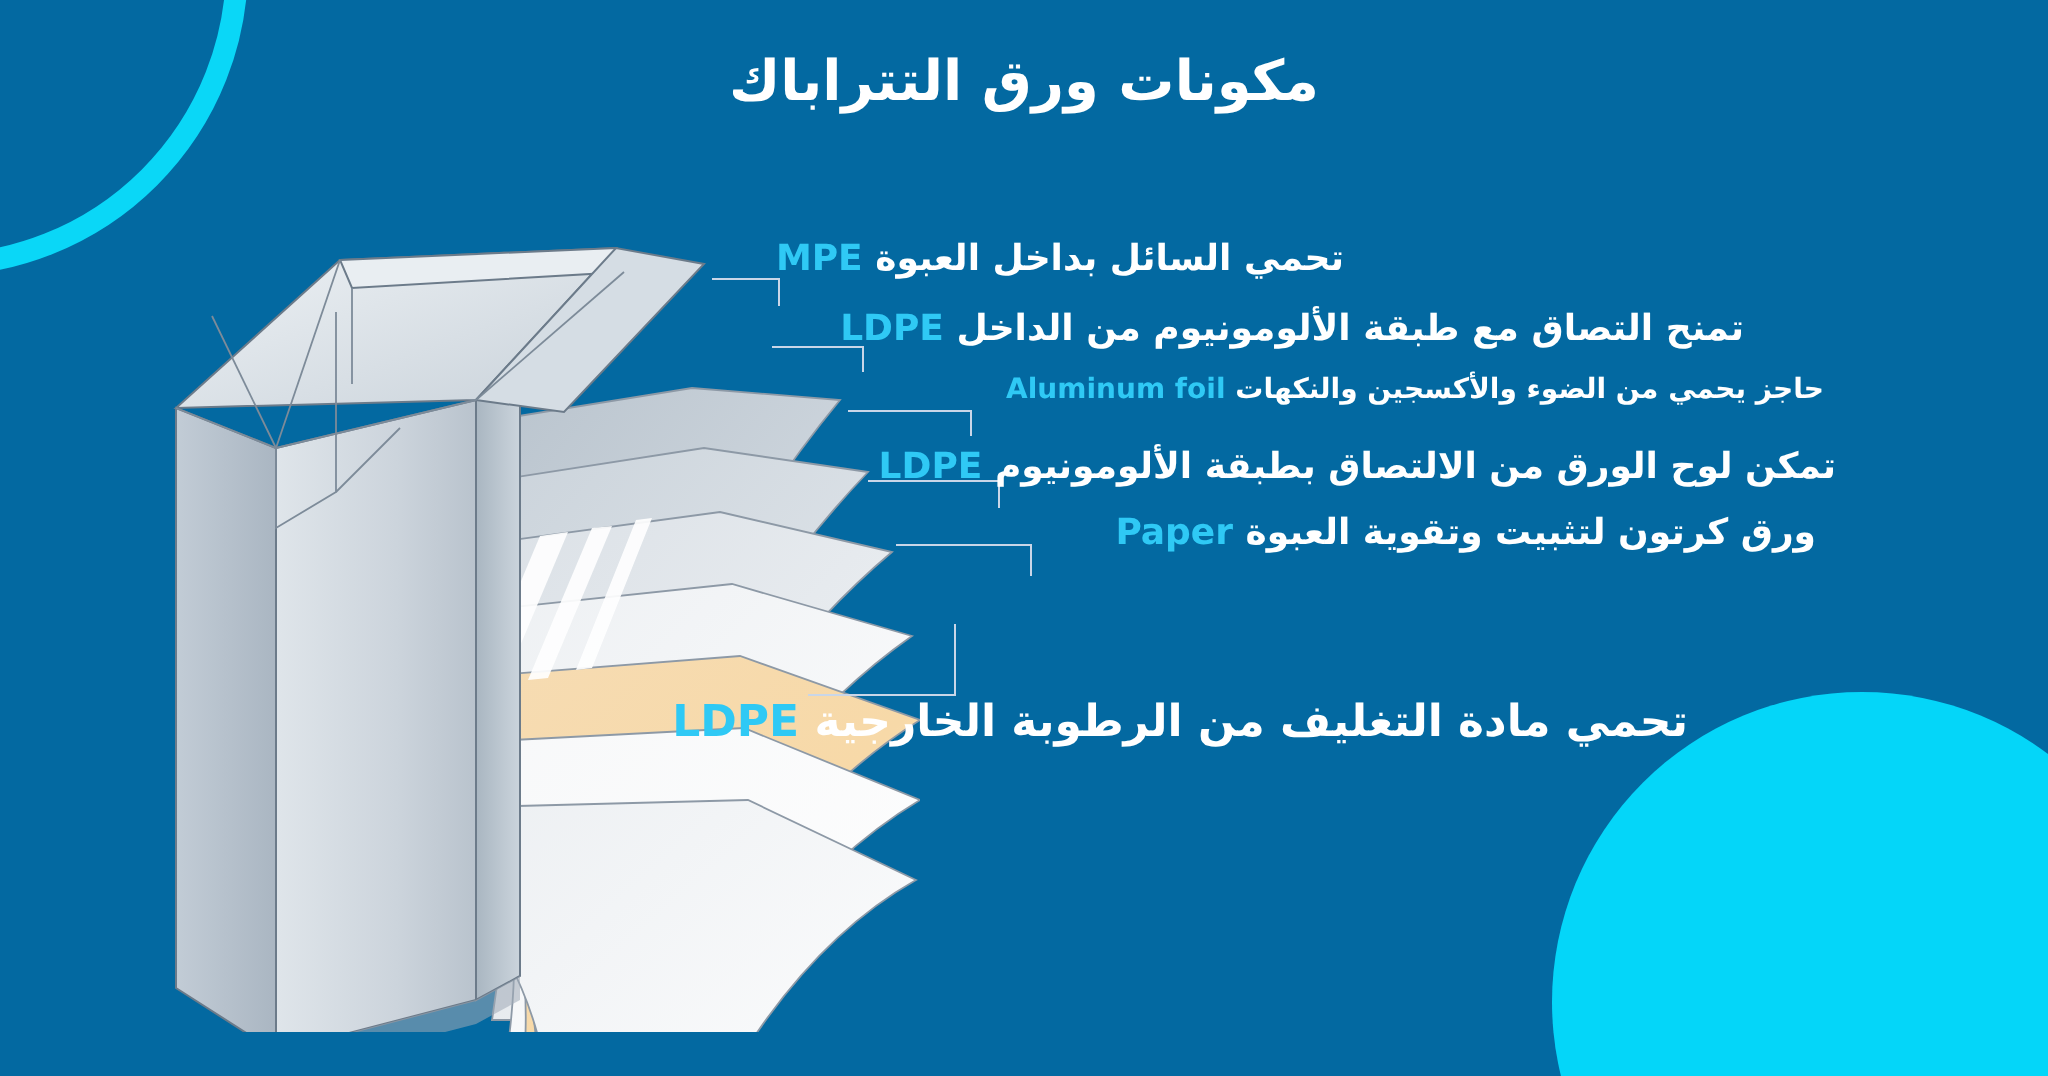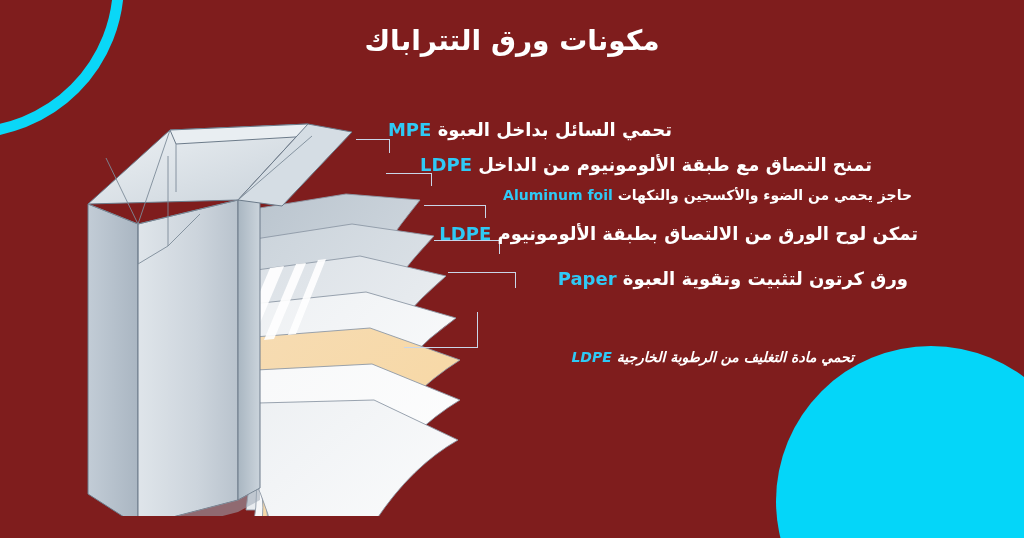--- a/index.html
+++ b/index.html
@@ -5,21 +5,21 @@
   html, body {
     margin: 0;
     padding: 0;
     background: #0f2a55;
   }
   #stage {
     position: relative;
     width: 1024px;
     height: 538px;
     overflow: hidden;
-    background: #7f1d1d;
+    background: #0369a1;
     font-family: "DejaVu Sans", "Liberation Sans", sans-serif;
   }
 
   
   .deco-arc {
     position: absolute;
     left: -186px;
     top: -172px;
     width: 310px;
     height: 310px;
@@ -91,22 +91,22 @@
     color: #2fc9f5;
     font-weight: bold;
     font-family: "DejaVu Sans", "Liberation Sans", sans-serif;
   }
   .callout .desc { color: #ffffff; }
 
   .c1 { top: 120px; right: 352px; }
   .c2 { top: 155px; right: 152px; }
   .c3 { top: 188px; right: 112px; font-size: 14px; }
   .c4 { top: 224px; right: 106px; text-align: center; }
-  .c5 { top: 257px; right: 116px; margin-top: 12px; }
-  .c6 { top: 350px; right: 170px; font-size: 14px; font-style: italic; }
+  .c5 { top: 257px; right: 116px; }
+  .c6 { top: 350px; right: 180px; font-size: 22px; }
 
   
   .leader {
     position: absolute;
     border-color: #c9d6e8;
     border-style: solid;
     border-width: 0;
     box-sizing: border-box;
   }
   .leader.down {

